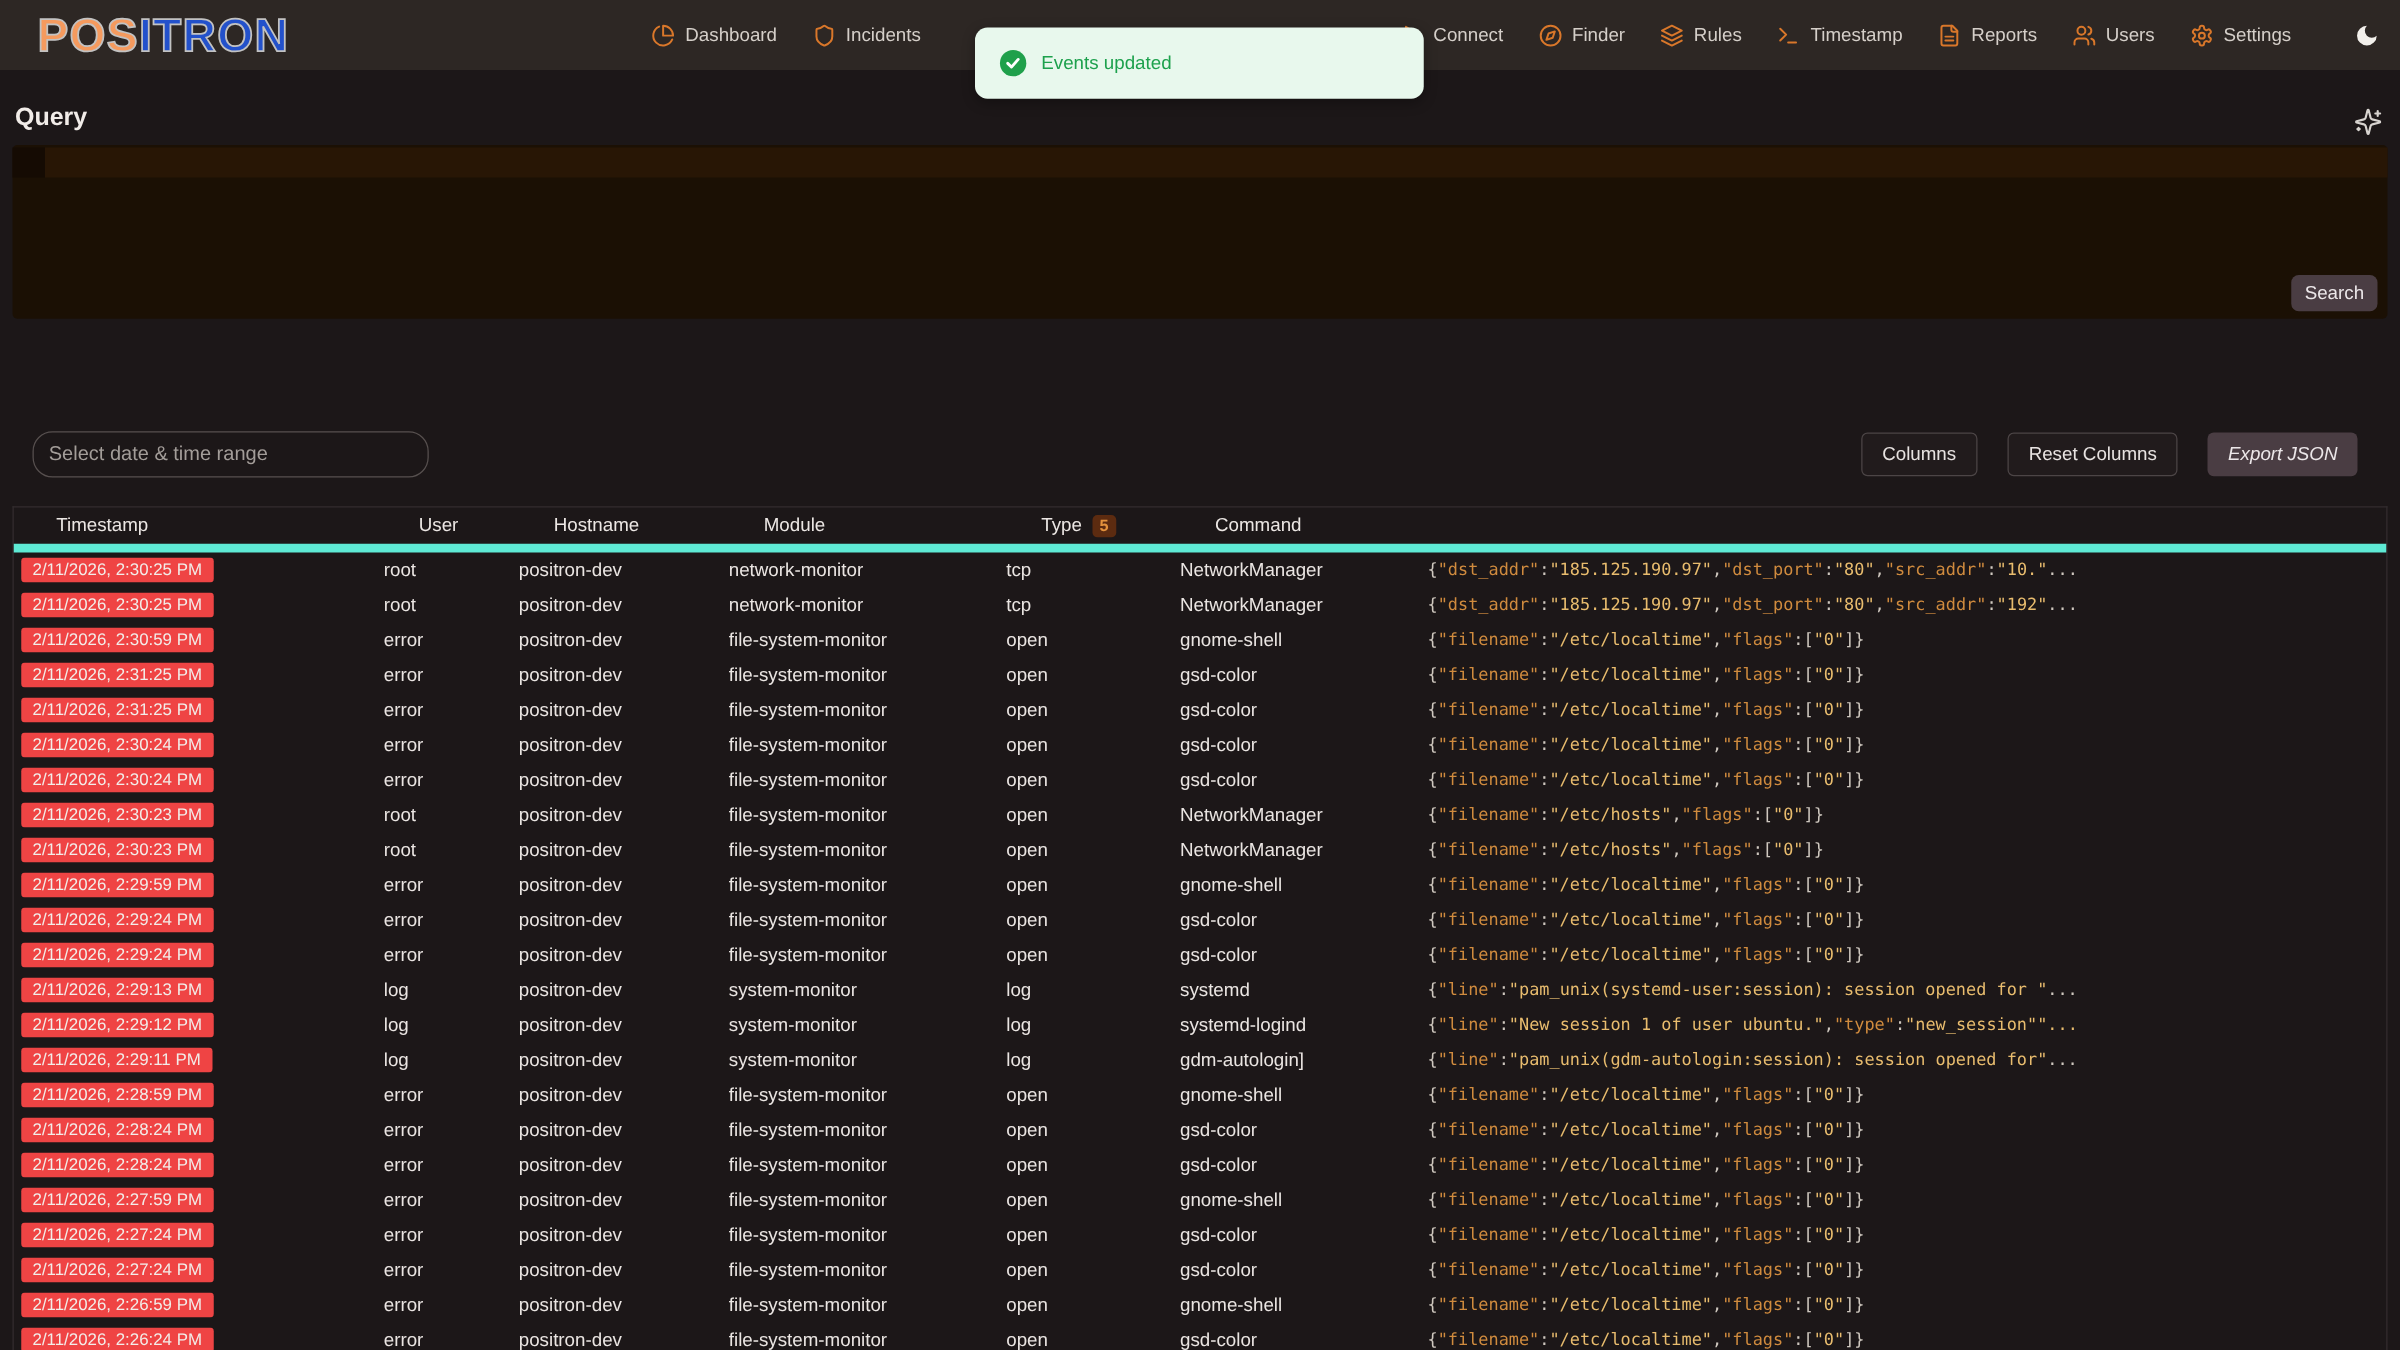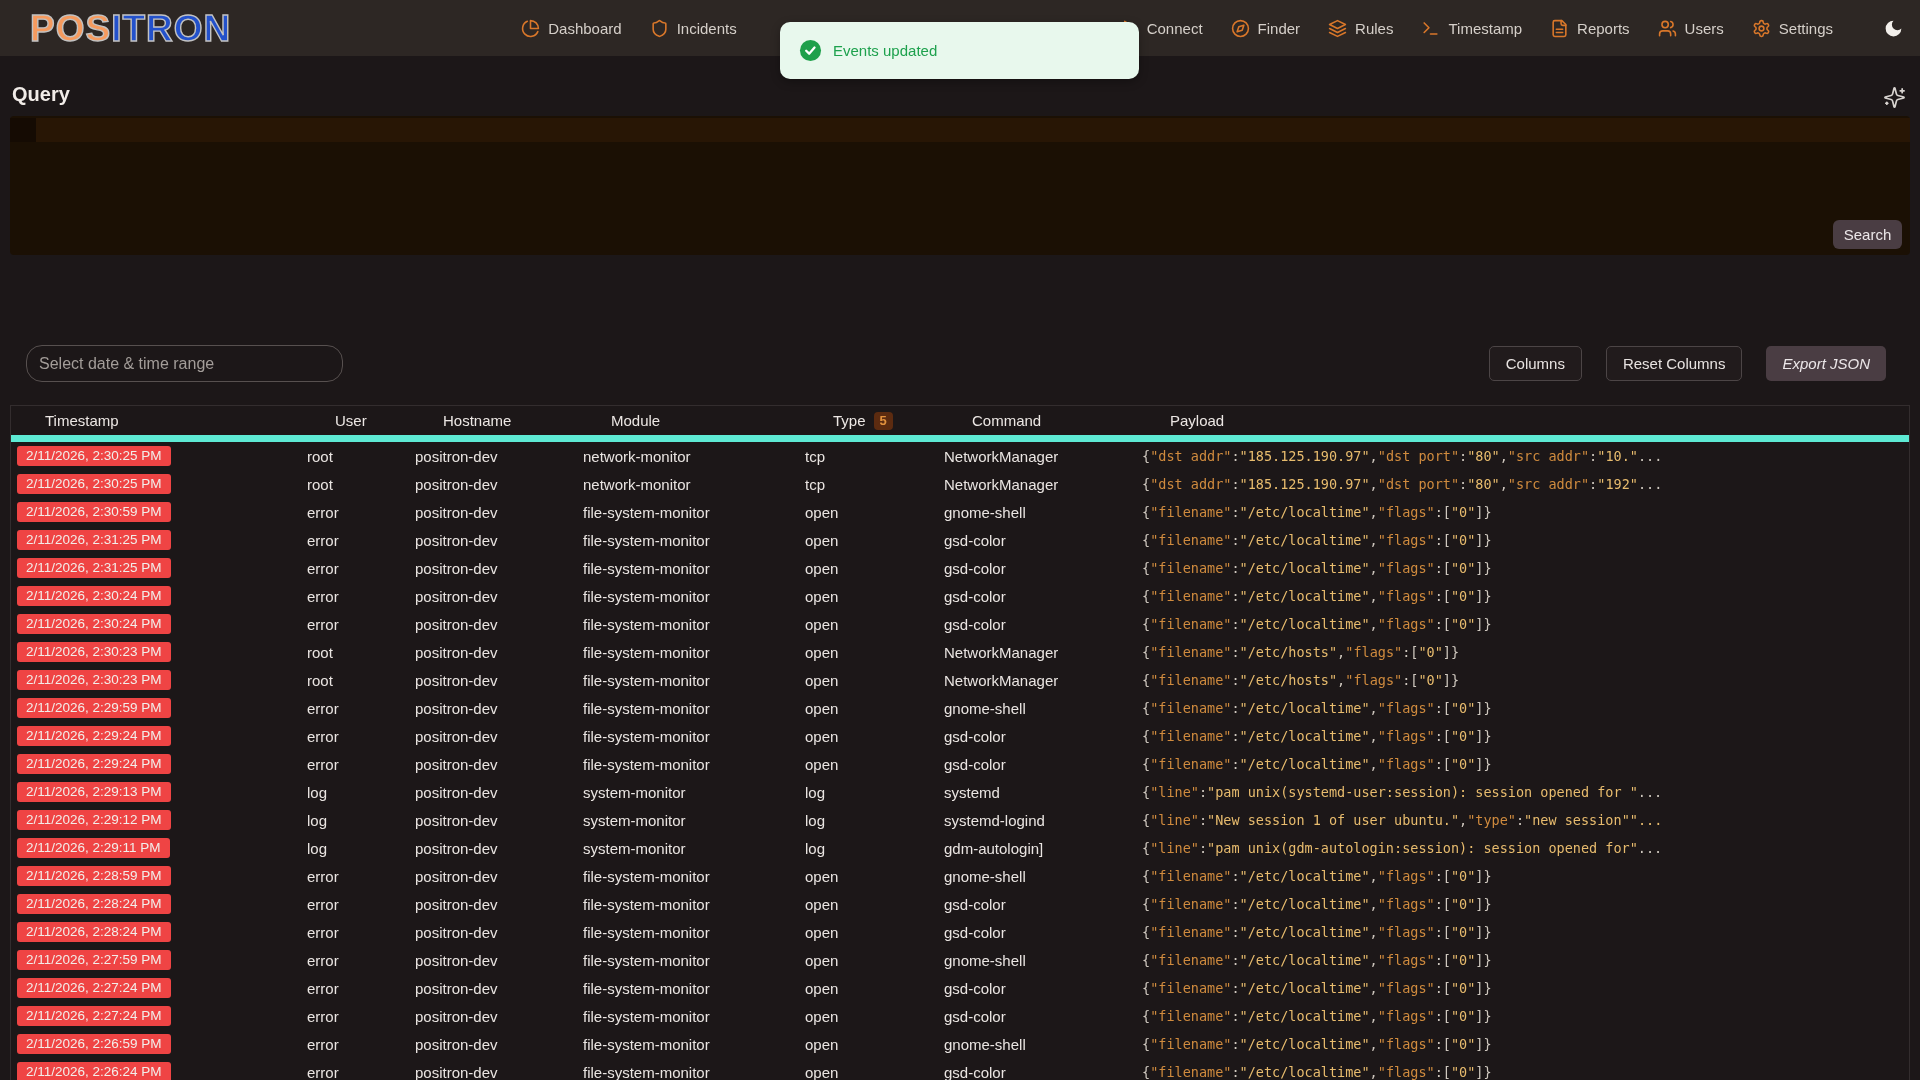--- a/index.html
+++ b/index.html
@@ -250,23 +250,20 @@
       <div class="t-cell">
         <span>Module</span>
       </div>
       <div class="t-cell">
         <span>Type</span>
         <span class="badge">5</span>
       </div>
       <div class="t-cell">
         <span>Command</span>
       </div>
-      <div class="t-cell">
-        <span>Payload</span>
-      </div>
     </div>
   <div>
       <div class="t-row">
         <div class="t-cell" style="padding-left: 0px;"><span class="ts-pill">2/11/2026, 2:30:25 PM</span></div>
         <div class="t-cell">root</div>
         <div class="t-cell">positron-dev</div>
         <div class="t-cell">network-monitor</div>
         <div class="t-cell">tcp</div>
         <div class="t-cell">NetworkManager</div>
         <div class="t-cell payload"><span class="tok-punct">{</span><span class="tok-key">"dst_addr"</span><span class="tok-punct">:</span><span class="tok-str">"185.125.190.97"</span><span class="tok-punct">,</span><span class="tok-key">"dst_port"</span><span class="tok-punct">:</span><span class="tok-str">"80"</span><span class="tok-punct">,</span><span class="tok-key">"src_addr"</span><span class="tok-punct">:</span><span class="tok-str">"10."</span><span class="tok-punct">...</span></div>

